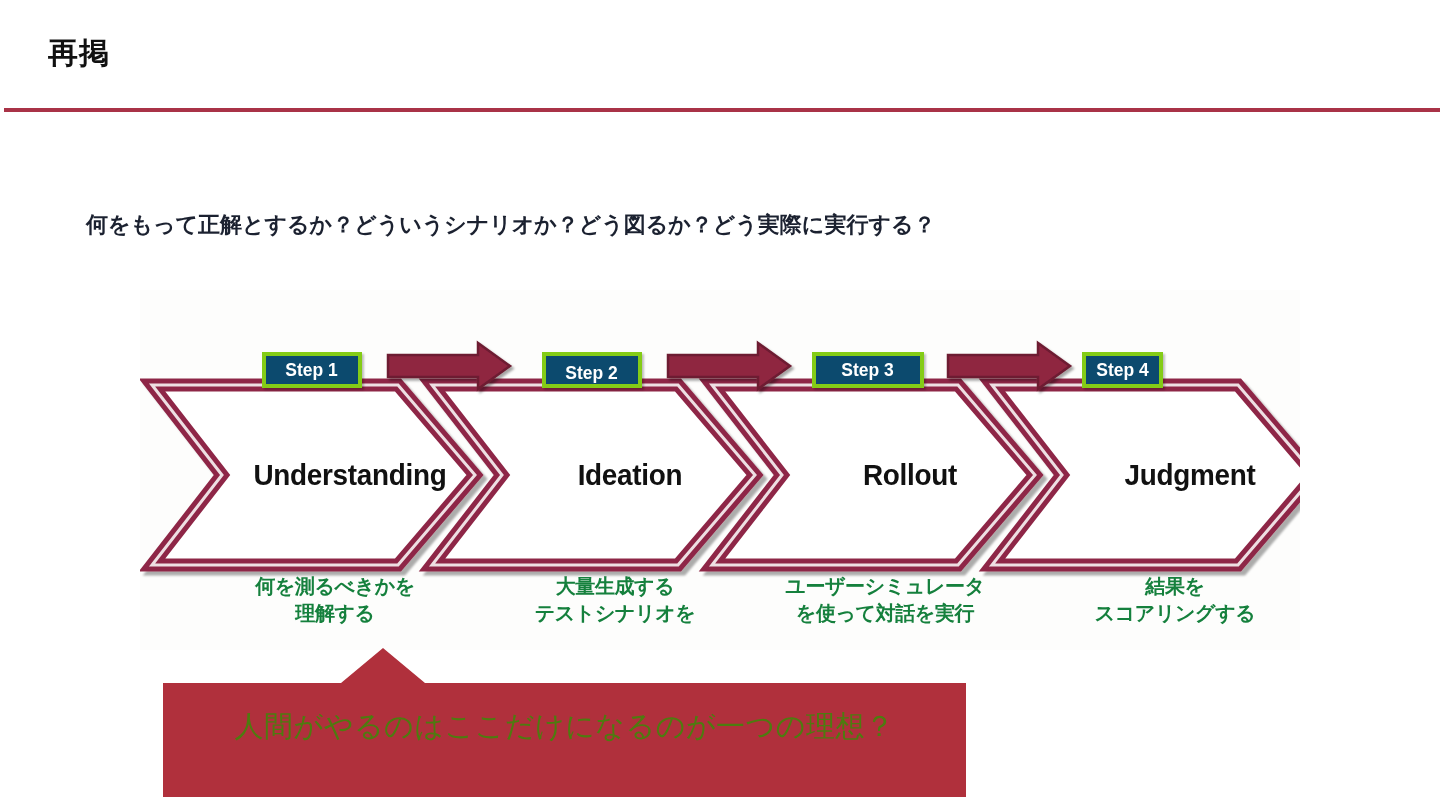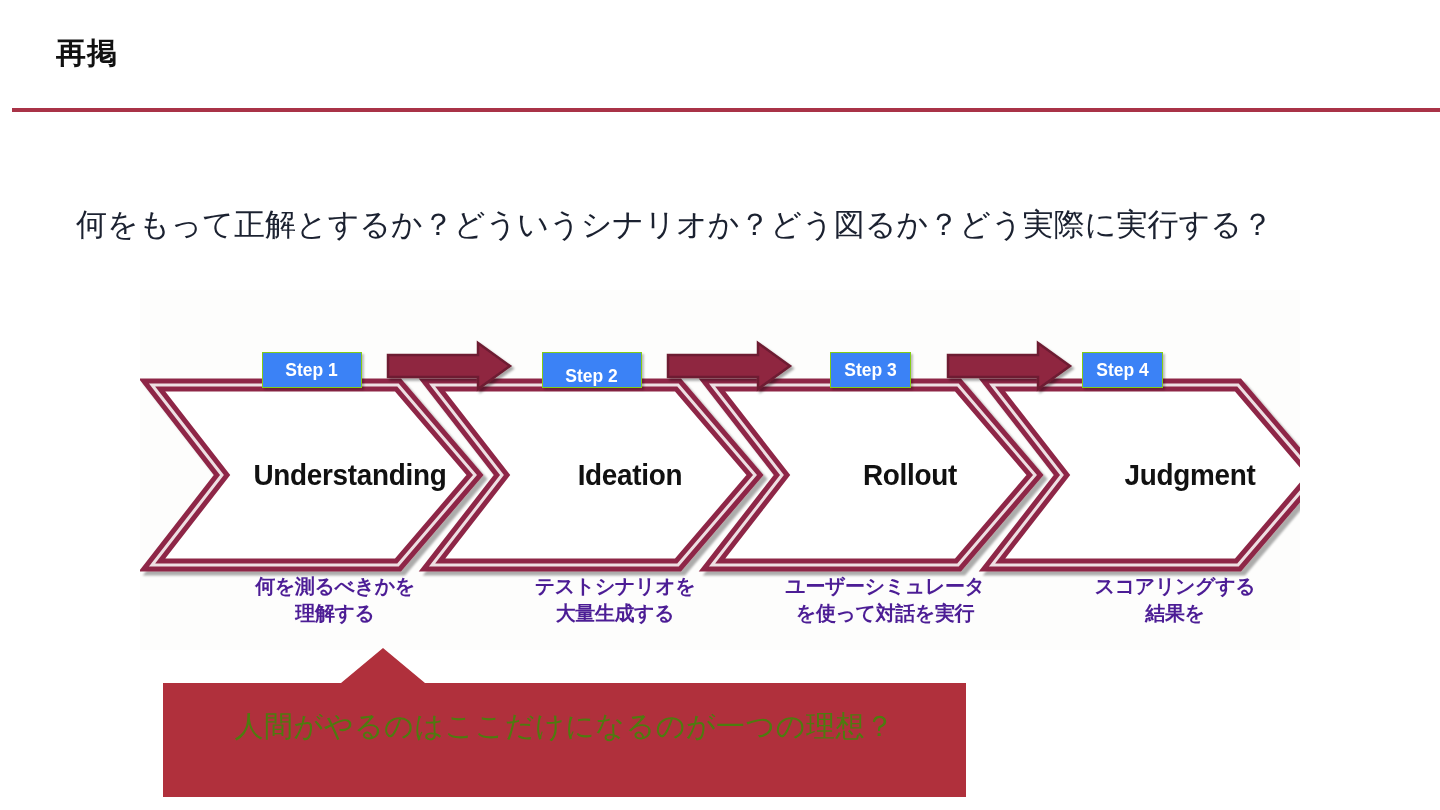--- a/index.html
+++ b/index.html
@@ -11,21 +11,21 @@
     height: 810px;
     background: #ffffff;
     font-family: "Liberation Sans", "DejaVu Sans", sans-serif;
     overflow: hidden;
     position: relative;
   }
 
   
   #slide-header {
     position: absolute;
-    left: 12px;
+    left: 4px;
     top: 0;
     width: 1365px;
     height: 113px;
   }
   #slide-title {
     position: absolute;
     left: 44px;
     top: 33px;
     font-size: 30px;
     font-weight: bold;
@@ -38,27 +38,27 @@
     left: 0;
     top: 108px;
     width: 1440px;
     height: 4px;
     background: #a93347;
   }
 
   
   #lead-text {
     position: absolute;
-    left: 76px;
+    left: 86px;
     top: 197px;
     width: 1290px;
-    font-size: 31px;
+    font-size: 22px;
     line-height: 56px;
     color: #1b2130;
-    font-weight: 400;
+    font-weight: 700;
     letter-spacing: 0px;
   }
 
   
   #process-diagram {
     position: absolute;
     left: 140px;
     top: 290px;
     width: 1160px;
     height: 360px;
@@ -73,22 +73,22 @@
   .step-badge-label,
   .chevron-label,
   .caption-line {
     pointer-events: none;
   }
 
   
   .step-badge {
     position: absolute;
     height: 36px;
-    background: #3b82f6;
-    border: 1px solid #84cc16;
+    background: #0c4a6e;
+    border: 4px solid #84cc16;
     box-sizing: border-box;
     display: flex;
     align-items: center;
     justify-content: center;
     box-shadow: 2px 2px 2px rgba(0,0,0,0.25);
   }
   .step-badge span {
     color: #ffffff;
     font-size: 19px;
     font-weight: bold;
@@ -104,21 +104,21 @@
     font-size: 30px;
     font-weight: bold;
     letter-spacing: -0.3px;
     transform: scaleX(0.93);
   }
 
   
   .step-caption {
     position: absolute;
     text-align: center;
-    color: #4c1d95;
+    color: #15803d;
     font-size: 20px;
     font-weight: bold;
     line-height: 27px;
     letter-spacing: -0.4px;
   }
 
   
   #callout {
     position: absolute;
     left: 163px;
@@ -198,47 +198,47 @@
       <path d="M 808 65 L 898 65 L 898 53 L 930 76 L 898 99 L 898 87 L 808 87 Z" fill="#8f2540" stroke="#6d1c31" stroke-width="2.5" stroke-linejoin="miter"></path>
     </g>
   </svg>
 
   <div class="step-badge" style="left:122px; top:62px; width:100px;">
     <span class="step-badge-label">Step 1</span>
   </div>
   <div class="step-badge" style="left:402px; top:62px; width:100px;align-items:flex-end;">
     <span class="step-badge-label">Step 2</span>
   </div>
-  <div class="step-badge" style="left:672px; top:62px; width:81px;margin-left:18px;">
+  <div class="step-badge" style="left:672px; top:62px; width:112px;">
     <span class="step-badge-label">Step 3</span>
   </div>
   <div class="step-badge" style="left:942px; top:62px; width:81px;">
     <span class="step-badge-label">Step 4</span>
   </div>
 
   <div class="chevron-label" style="left:80px; top:168px; width:260px;">Understanding</div>
   <div class="chevron-label" style="left:360px; top:168px; width:260px;">Ideation</div>
   <div class="chevron-label" style="left:640px; top:168px; width:260px;">Rollout</div>
   <div class="chevron-label" style="left:920px; top:168px; width:260px;">Judgment</div>
 
   <div class="step-caption" style="left:50px; top:283px; width:290px;">
     <div class="caption-line">何を測るべきかを</div>
     <div class="caption-line">理解する</div>
   </div>
   <div class="step-caption" style="left:330px; top:283px; width:290px;">
+    <div class="caption-line">大量生成する</div>
     <div class="caption-line">テストシナリオを</div>
-    <div class="caption-line">大量生成する</div>
   </div>
   <div class="step-caption" style="left:595px; top:283px; width:300px;">
     <div class="caption-line">ユーザーシミュレータ</div>
     <div class="caption-line">を使って対話を実行</div>
   </div>
   <div class="step-caption" style="left:890px; top:283px; width:290px;">
+    <div class="caption-line">結果を</div>
     <div class="caption-line">スコアリングする</div>
-    <div class="caption-line">結果を</div>
   </div>
 </div>
 
 <div id="callout">
   <svg id="callout-svg" width="803" height="152" viewBox="0 0 803 152">
     <path d="M 0 38 L 178 38 L 220 3 L 262 38 L 803 38 L 803 152 L 0 152 Z" fill="#b0303c"></path>
   </svg>
   <div id="callout-text">人間がやるのはここだけになるのが一つの理想？</div>
 </div>
 

